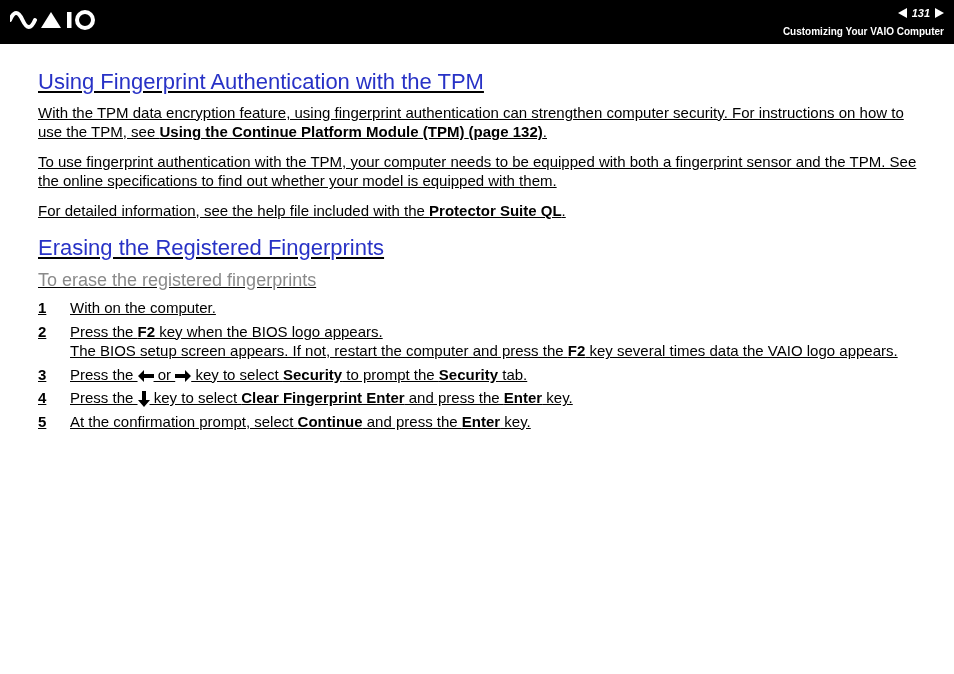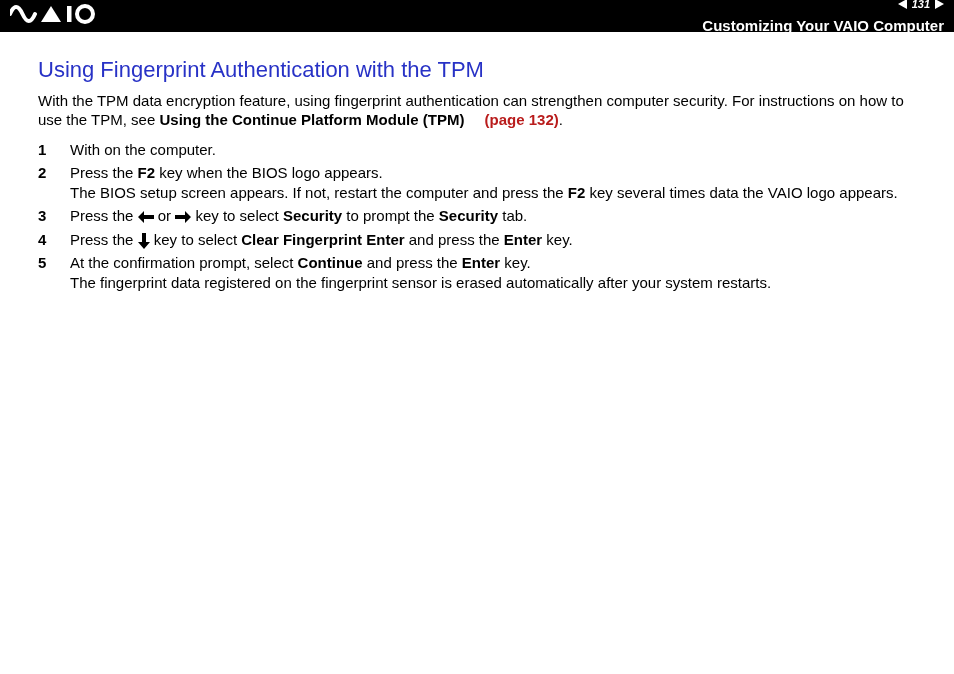--- a/index.html
+++ b/index.html
@@ -13,21 +13,21 @@
   .page {
     width: 954px;
     height: 674px;
     position: relative;
     box-sizing: border-box;
   }
 
   
   .header-bar {
     background: #000;
-    height: 32px;
+    height: 44px;
     width: 100%;
     display: flex;
     align-items: center;
     justify-content: space-between;
     padding: 0 10px;
     box-sizing: border-box;
   }
   .vaio-logo svg {
     height: 20px;
     fill: #fff;
@@ -60,50 +60,50 @@
   .page-nav .arrow-right {
     border-top: 5px solid transparent;
     border-bottom: 5px solid transparent;
     border-left: 9px solid #fff;
   }
   .page-nav .page-num {
     background: #000;
     padding: 0 3px;
   }
   .section-name {
-    font-size: 15px;
+    font-size: 10px;
     font-weight: bold;
     margin-top: 7px;
   }
 
   
   .content {
     padding: 24px 30px 0 38px;
     font-size: 15px;
     line-height: 1.3;
+    text-decoration: underline;
   }
   h1.blue-heading {
     color: #2832c6;
     font-size: 22px;
     font-weight: normal;
     margin: 0 0 6px 0;
   }
   .para {
     margin: 0 0 10px 0;
   }
   h2.sub-gray {
     color: #8a8a8a;
     font-size: 18px;
     font-weight: normal;
     margin: 6px 0 6px 0;
   }
   .link-blue {
-    color: #b91c1c;
-    font-weight: bold;
-    margin-left: 16px;
+    color: #000000;
+    font-weight: bold;
   }
   b { font-weight: bold; }
 
   
   .steps {
     padding-left: 0;
     margin: 0;
   }
   .step {
     display: flex;
@@ -158,24 +158,30 @@
 
   <div class="content">
 
     <h1 class="blue-heading">Using Fingerprint Authentication with the TPM</h1>
 
     <p class="para">
       <span>With the TPM data encryption feature, using fingerprint authentication can strengthen computer security. For instructions on how to use the TPM, see </span><b>Using the Continue Platform Module (TPM)</b>
       <span class="link-blue">(page 132)</span><span>.</span>
     </p>
 
-
-
-
-
+    <p class="para">To use fingerprint authentication with the TPM, your computer needs to be equipped with both a fingerprint sensor and the TPM. See the online specifications to find out whether your model is equipped with them.</p>
+
+    <p class="para">
+      <span>For detailed information, see the help file included with the </span><b>Protector Suite QL</b><span>.</span>
+    </p>
+
+    <h1 class="blue-heading" style="margin-top:14px;">Erasing the Registered Fingerprints</h1>
+
+
+    <h2 class="sub-gray">To erase the registered fingerprints</h2>
 
     <div class="steps">
 
       <div class="step">
         <div class="num">1</div>
         <div class="txt">With on the computer.</div>
       </div>
 
       <div class="step">
         <div class="num">2</div>
@@ -202,19 +208,18 @@
           <span>Press the </span><span class="inline-arrow"><svg width="12" height="16" viewBox="0 0 12 16">
                 <path d="M4 0 L8 0 L8 9 L12 9 L6 16 L0 9 L4 9 Z" fill="#000"></path>
               </svg></span><span> key to select </span><b>Clear Fingerprint Enter</b><span> and press the </span><b>Enter</b><span> key.</span>
         </div>
       </div>
 
       <div class="step">
         <div class="num">5</div>
         <div class="txt">
           <span>At the confirmation prompt, select </span><b>Continue</b><span> and press the </span><b>Enter</b><span> key.</span><br>
-          <span>The fingerprint data registered on the fingerprint sensor is erased automatically after your system restarts.</span>
         </div>
       </div>
 
     </div>
   </div>
 </div>
 
 </body></html>

